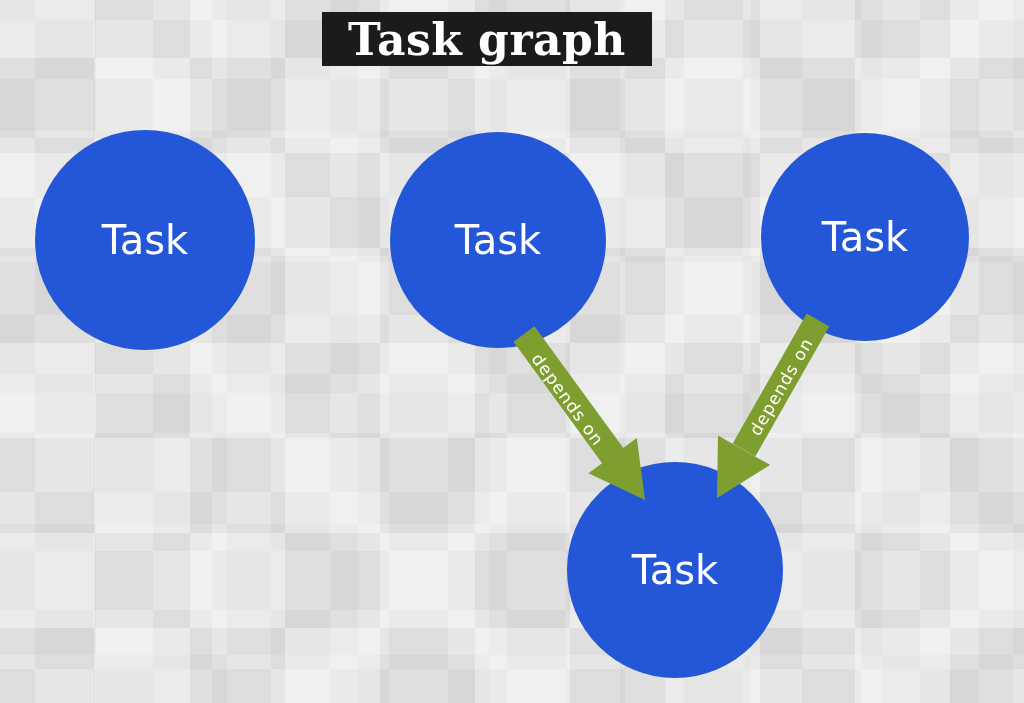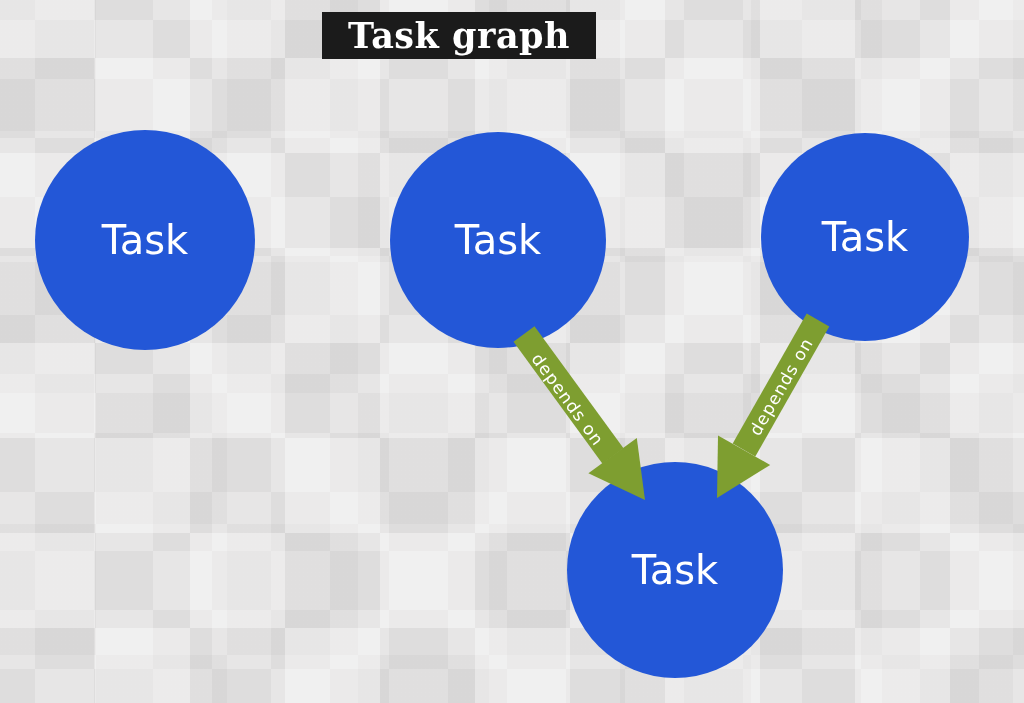--- a/index.html
+++ b/index.html
@@ -18,30 +18,30 @@
       repeating-conic-gradient(rgba(120,120,120,0.06) 0% 25%, rgba(0,0,0,0) 0% 50%),
       repeating-conic-gradient(rgba(255,255,255,0.18) 0% 25%, rgba(0,0,0,0.02) 0% 50%);
     background-size: 190px 190px, 262px 262px, 118px 118px;
     background-position: 0px 58px, 96px 0px, 35px 20px;
     font-family: "DejaVu Sans", "Liberation Sans", sans-serif;
   }
   .title-box {
     position: absolute;
     left: 322px;
     top: 12px;
-    height: 47px;
+    height: 54px;
     padding: 0 26px;
     background: #1b1b1b;
     color: #ffffff;
     display: flex;
     align-items: center;
     justify-content: center;
     font-family: "DejaVu Serif", "Liberation Serif", serif;
     font-weight: bold;
-    font-size: 35px;
+    font-size: 44px;
     letter-spacing: 0.5px;
   }
   .node {
     position: absolute;
     border-radius: 50%;
     background: #2357d7;
     color: #ffffff;
     display: flex;
     align-items: center;
     justify-content: center;

